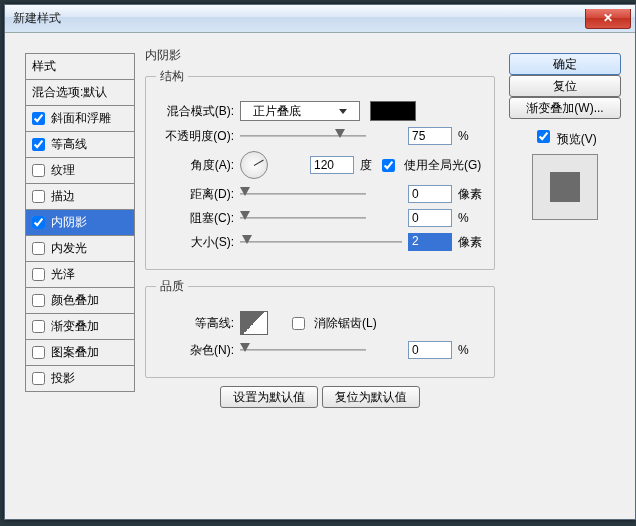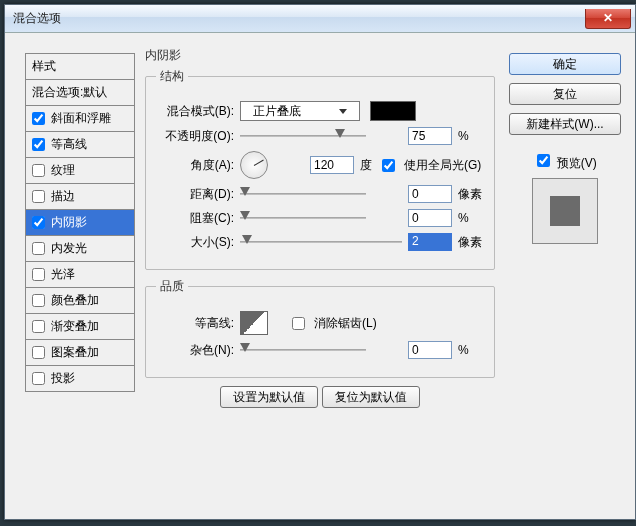--- a/index.html
+++ b/index.html
@@ -30,33 +30,33 @@
   .slider .track { position:absolute; left:0; right:0; top:8px; height:2px; background:linear-gradient(#999,#ccc); }
   .slider .thumb { position:absolute; top:2px; width:0;height:0;border-left:5px solid transparent;border-right:5px solid transparent;border-top:9px solid #666;}
   .numbox { width:44px; height:18px; border:1px solid #7a99bf; background:#fff; padding:0 3px;margin-left:36px; }
   .unit { width:26px; }
   .angle { display:flex; align-items:center; gap:6px;}
   .anglewheel { width:28px;height:28px;border:1px solid #888;border-radius:50%;background:radial-gradient(#fff,#ddd);position:relative;}
   .anglewheel .needle{position:absolute;left:50%;top:50%;width:11px;height:1px;background:#333;transform-origin:left center;transform:rotate(-30deg);}
   .contouricon{width:28px;height:24px;border:1px solid #666;background:linear-gradient(135deg,#666 0 50%,#fff 50% 100%);}
   .btn { display:inline-flex;align-items:center;justify-content:center;height:22px;border:1px solid #707070;border-radius:3px;background:linear-gradient(#fdfdfd,#e3e3e3);padding:0 12px;cursor:default;}
   .btn.primary{background:linear-gradient(#eaf3ff,#cfe4fb);border-color:#4a77b5;}
-  .rightcol{position:absolute;right:14px;top:20px;width:112px;display:flex;flex-direction:column;gap:8px;align-items:stretch;}
+  .rightcol{position:absolute;right:14px;top:20px;width:112px;display:flex;flex-direction:column;gap:0;align-items:stretch;}
   .rightcol .btn{width:100%;}
   .preview{margin-top:8px;display:flex;flex-direction:column;align-items:center;gap:6px;}
   .previewbox{width:66px;height:66px;border:1px solid #888;background:#e6e6e6;display:flex;align-items:center;justify-content:center;}
   .previewbox .inner{width:30px;height:30px;background:#6b6b6b;}
   .sel-num{background:#3874d6;color:#fff;border:1px solid #3874d6;width:44px;height:18px;padding:0 3px;}
 </style>
 </head>
 <body>
 
 <div class="window">
   <div class="titlebar">
-    <span class="title">混合选项</span>
+    <span class="title">新建样式</span>
     <div class="winbtns">
       <div class="winbtn close">✕</div>
     </div>
   </div>
   <div class="content">
 
     <div class="stylelist">
       <div class="hdr">样式</div>
       <div class="row">
           <span>混合选项:默认</span>
@@ -198,21 +198,21 @@
 
       <div style="text-align:center;margin-top:6px;">
         <span class="btn">设置为默认值</span>
         <span class="btn">复位为默认值</span>
       </div>
     </div>
 
     <div class="rightcol">
       <span class="btn primary">确定</span>
       <span class="btn">复位</span>
-      <span class="btn">新建样式(W)...</span>
+      <span class="btn">渐变叠加(W)...</span>
       <div class="preview">
         <div><input type="checkbox" checked="" style=""> <span>预览(V)</span></div>
         <div class="previewbox">
             <div class="inner"></div>
           </div>
       </div>
     </div>
 
   </div>
 </div>

